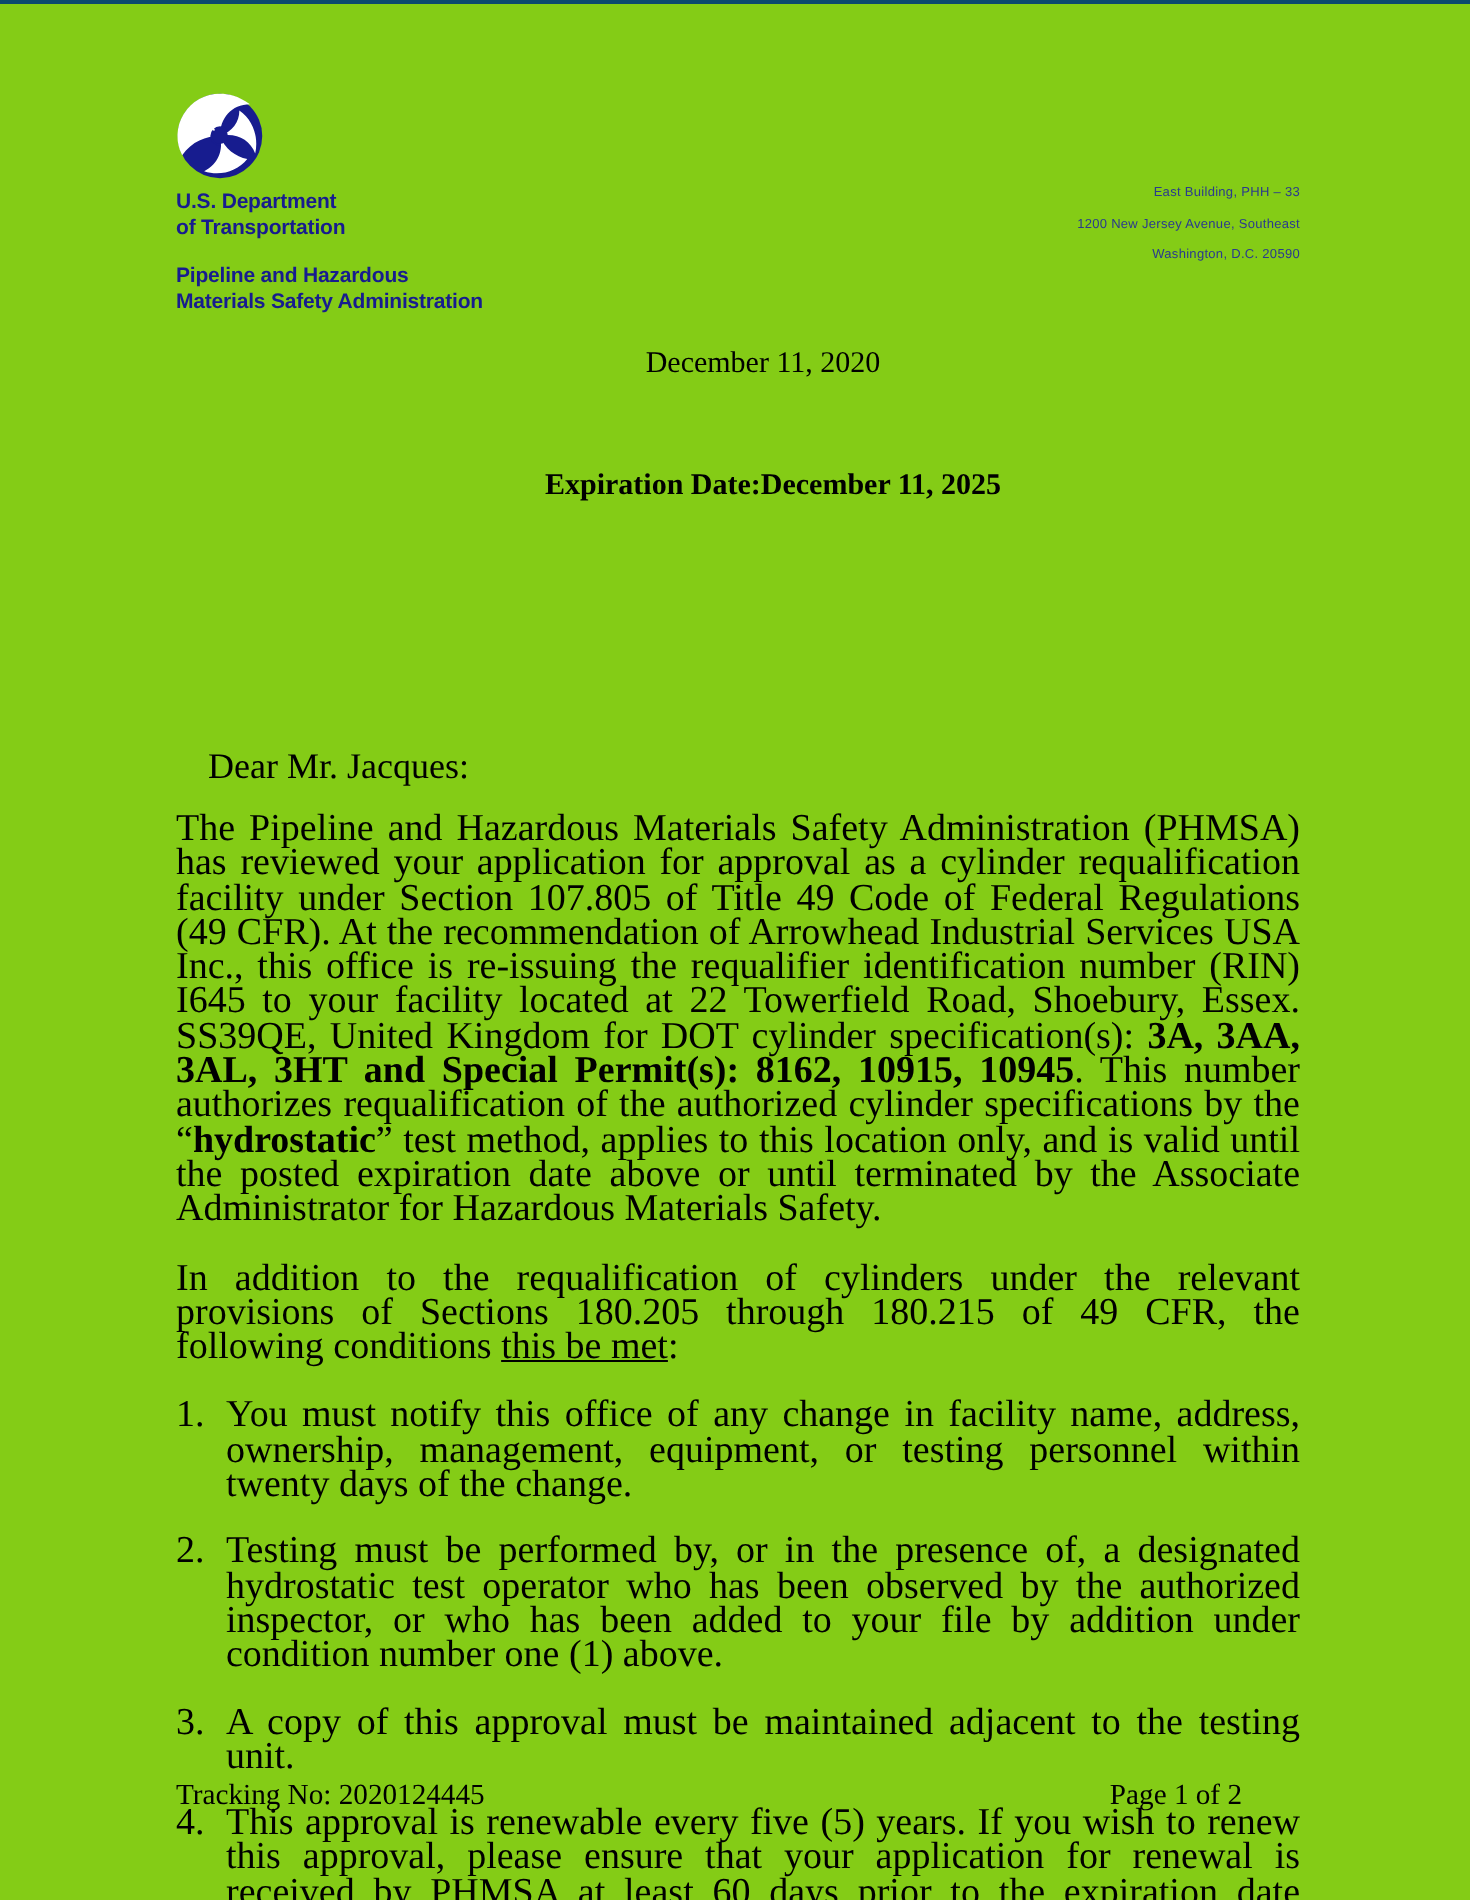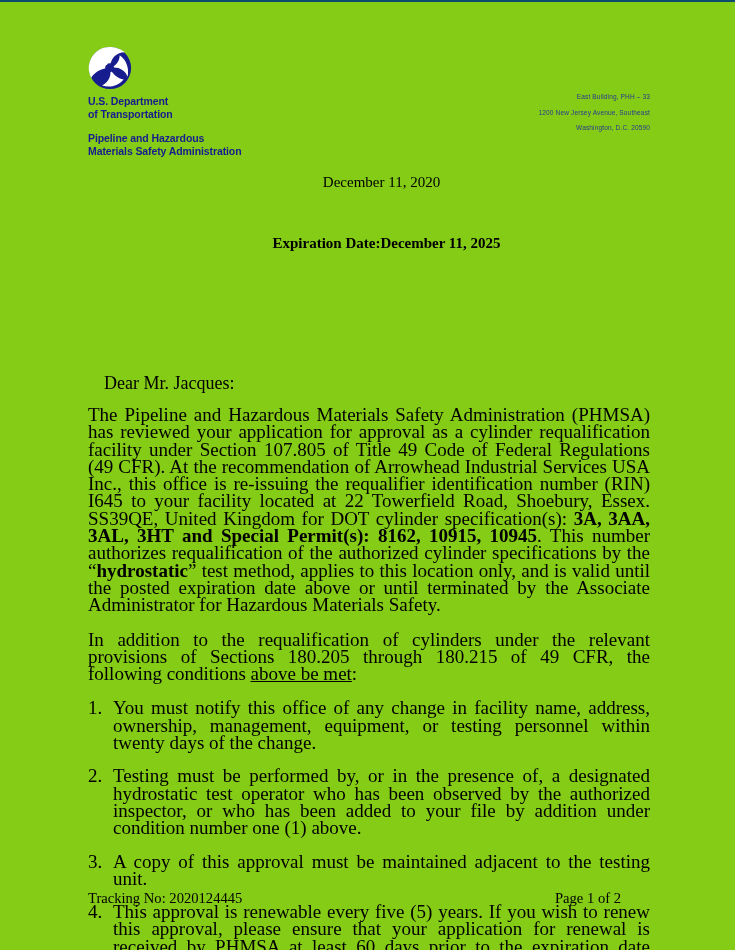--- a/index.html
+++ b/index.html
@@ -214,21 +214,21 @@
 
   <div class="expiration-line">Expiration Date:December 11, 2025</div>
 
 
   <div class="salutation">Dear Mr. Jacques:</div>
 
   <div class="body-col">
 
     <p class="just"><span>The Pipeline and Hazardous Materials Safety Administration (PHMSA) has reviewed your application for approval as a cylinder requalification facility under Section 107.805 of Title 49 Code of Federal Regulations (49 CFR).  At the recommendation of Arrowhead Industrial Services USA Inc., this office is re-issuing the requalifier identification number (RIN) I645 to your facility located at 22 Towerfield Road, Shoebury, Essex. SS39QE, United Kingdom for DOT cylinder specification(s): </span><b>3A, 3AA, 3AL, 3HT and Special Permit(s): 8162, 10915, 10945</b><span>.  This number authorizes requalification of the authorized cylinder specifications by the “</span><b>hydrostatic</b><span>” test method, applies to this location only, and is valid until the posted expiration date above or until terminated by the Associate Administrator for Hazardous Materials Safety.</span></p>
 
-    <p class="just"><span>In addition to the requalification of cylinders under the relevant provisions of Sections 180.205 through 180.215 of 49 CFR, the following conditions </span><span class="u">above be met</span><span>:</span></p>
+    <p class="just"><span>In addition to the requalification of cylinders under the relevant provisions of Sections 180.205 through 180.215 of 49 CFR, the following conditions </span><span class="u">this be met</span><span>:</span></p>
 
     <ol class="conditions">
       <li>You must notify this office of any change in facility name, address, ownership, management, equipment, or testing personnel within twenty days of the change.</li>
       <li>Testing must be performed by, or in the presence of, a designated hydrostatic test operator who has been observed by the authorized inspector, or who has been added to your file by addition under condition number one (1) above.</li>
       <li>A copy of this approval must be maintained adjacent to the testing unit.</li>
       <li>This approval is renewable every five (5) years. If you wish to renew this approval, please ensure that your application for renewal is received by PHMSA at least 60 days prior to the expiration date posted above, in accordance with 49 CFR 107.705(c).</li>
     </ol>
   </div>
 
   <div class="footer">

